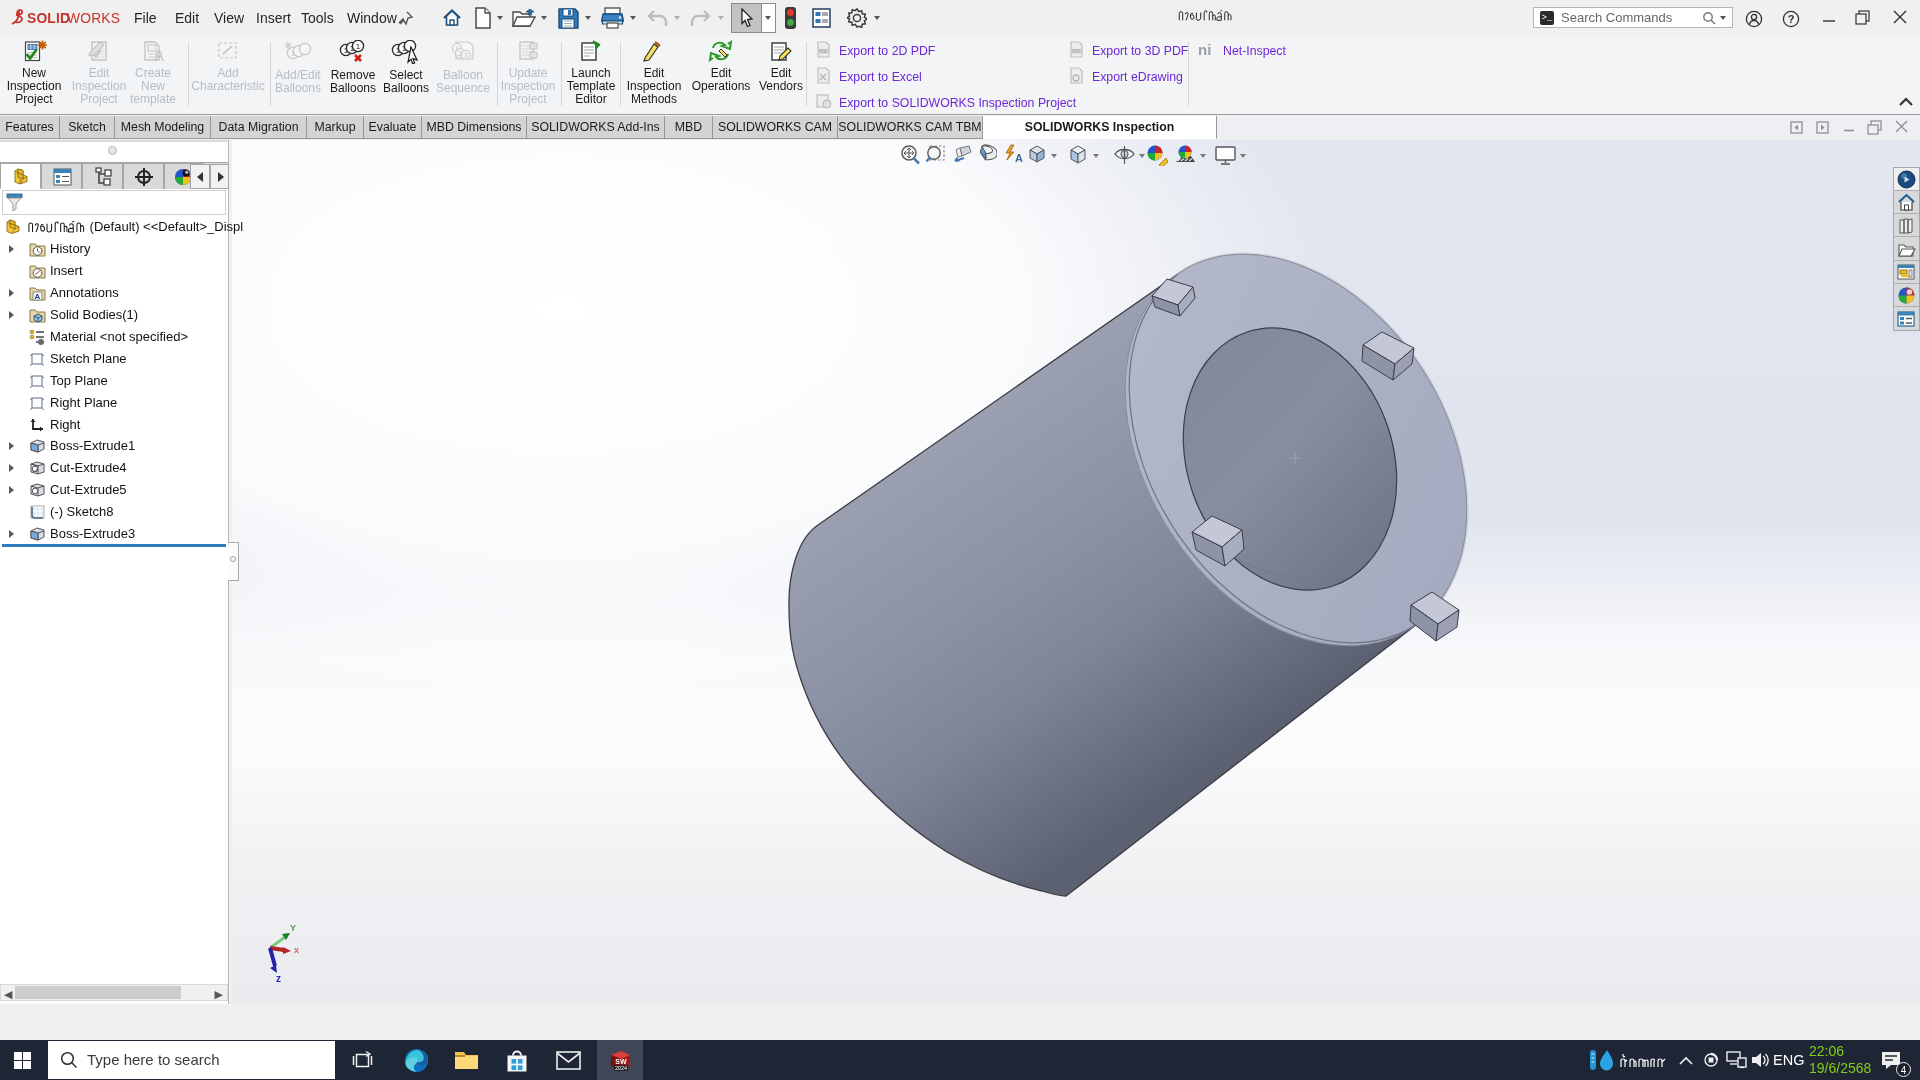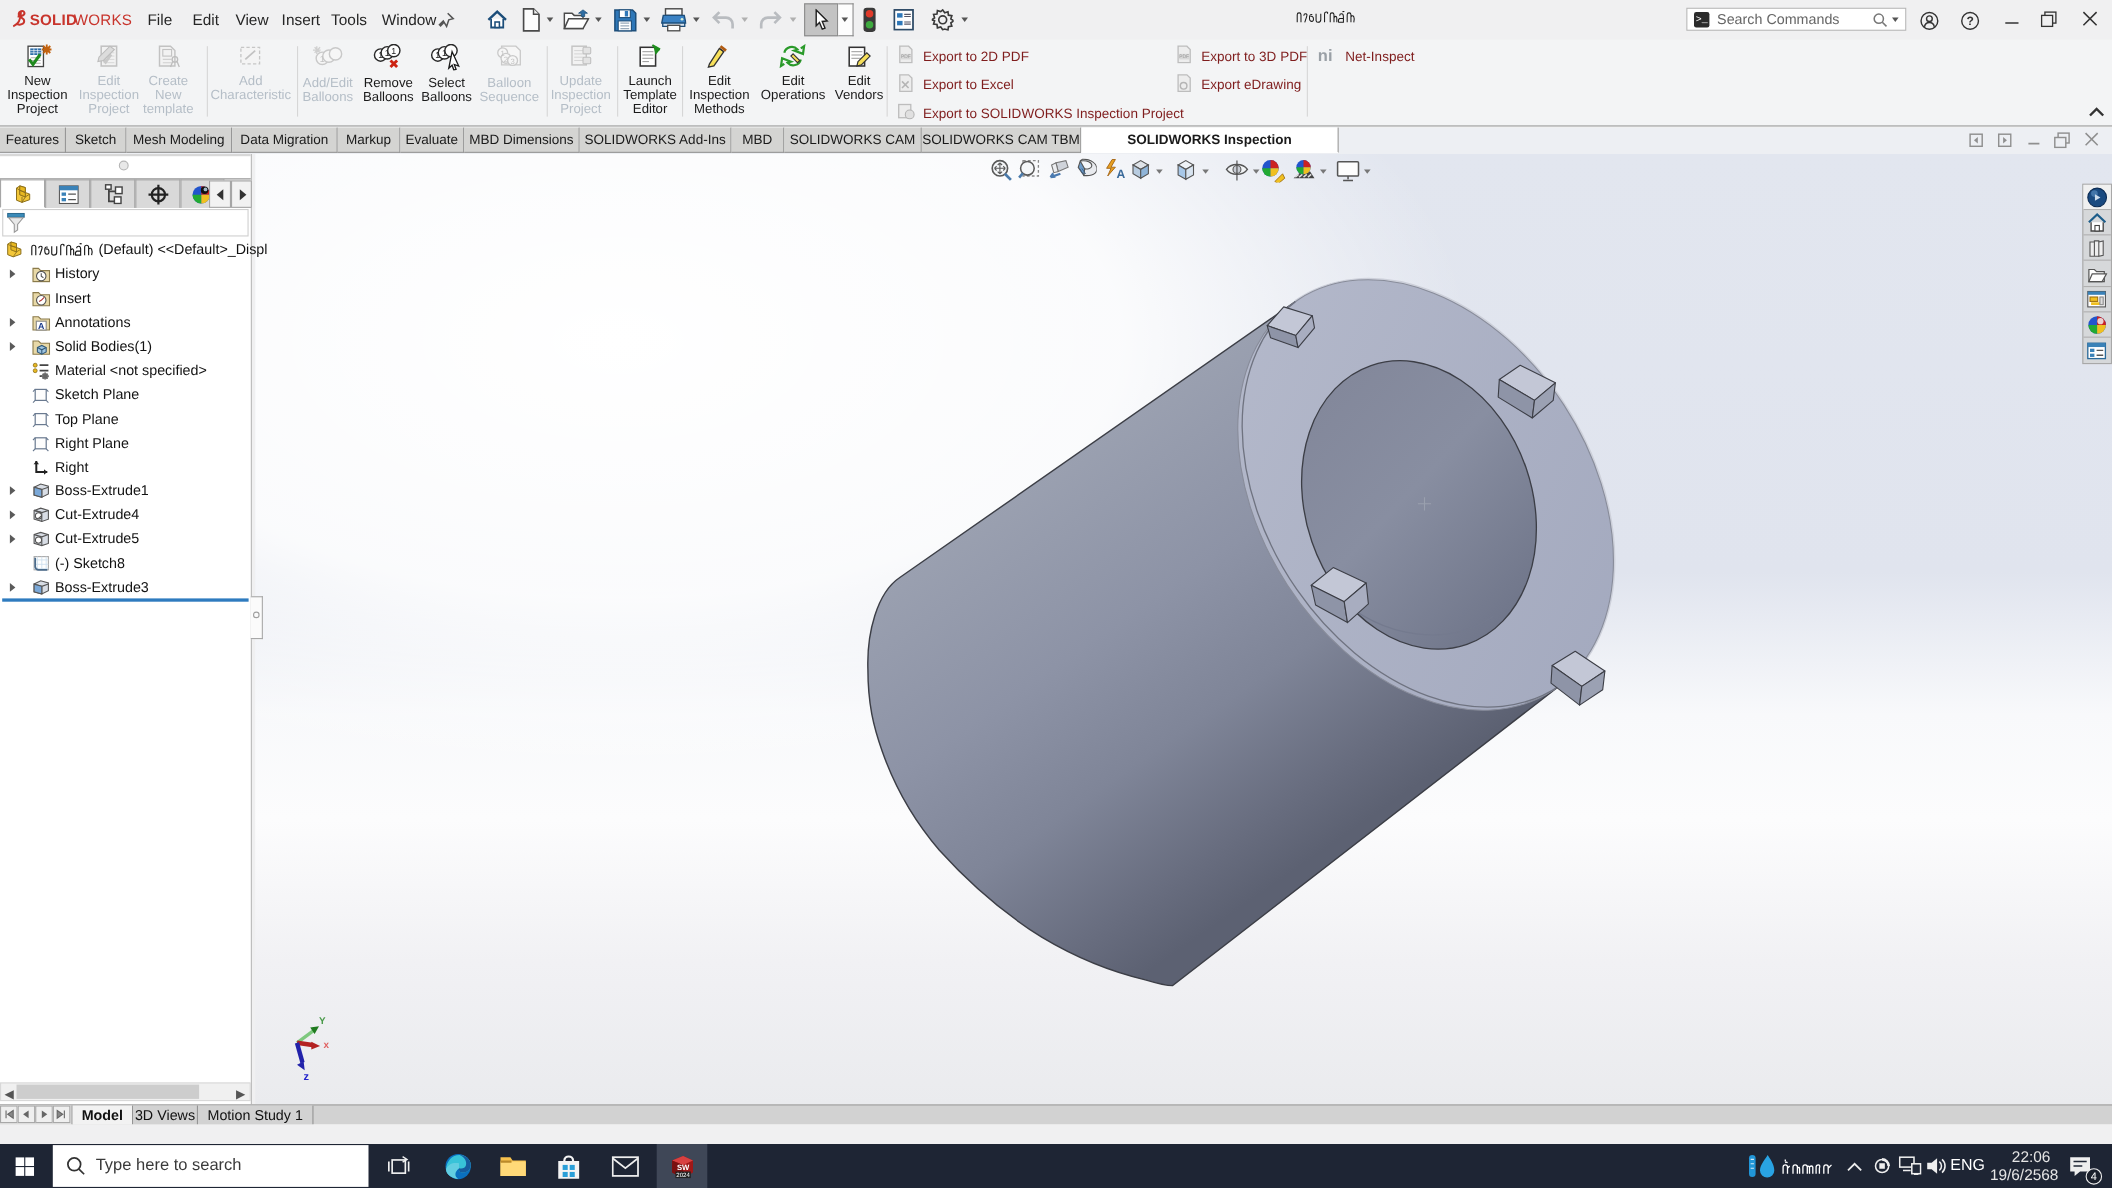--- a/index.html
+++ b/index.html
@@ -14,21 +14,21 @@
 #searchbox .sicon{position:absolute;left:6px;top:3px;width:14px;height:14px;background:#2b2b2b;border-radius:2px;color:#fff;font-size:9px;line-height:14px;text-align:center;font-family:"Liberation Mono",monospace}
 #searchbox .stxt{position:absolute;left:27px;top:0;line-height:19px;font-size:13px;color:#666}
 .tbico{position:absolute;top:8px}
 .caret{position:absolute;top:16px;width:0;height:0;border-left:3.5px solid transparent;border-right:3.5px solid transparent;border-top:4px solid #555}
 
 #ribbon{position:absolute;left:0;top:36px;width:1920px;height:79px;background:#f3f4f5;border-bottom:1px solid #9b9b9b}
 .rbtn{position:absolute;top:4px;text-align:center;font-size:12px;color:#1a1a1a}
 .rbtn .lbl{margin-top:2px;line-height:13px}
 .rbtn.dis{color:#b5bec7}
 .rsep{position:absolute;top:6px;width:1px;height:64px;background:#d6d6d6}
-.rexp{position:absolute;height:17px;font-size:12.3px;color:#7f1d1d;line-height:17px;white-space:nowrap}
+.rexp{position:absolute;height:17px;font-size:12.3px;color:#6d28d9;line-height:17px;white-space:nowrap}
 .rexp svg{vertical-align:-3px;margin-right:7px}
 
 #tabrow{position:absolute;left:0;top:116px;width:1920px;height:24px;background:#edeff3}
 .dtab{position:absolute;top:0;height:23px;line-height:23px;text-align:center;font-size:12.3px;color:#1a1a1a;background:#d4d4d2;border-right:1px solid #979797;border-bottom:1px solid #979797;white-space:nowrap;overflow:hidden}
 .dtab.active{background:#fff;font-weight:bold;border-bottom:1px solid #fff}
 
 #lpanel{position:absolute;left:0;top:140px;width:229px;height:864px;background:#fff;border-right:1px solid #b7b7b7}
 .ptab{position:absolute;top:23px;height:26px;background:#d9d9d9;border:1px solid #a6a6a6;border-bottom:none}
 .treerow{position:absolute;left:0;height:22px;width:228px;font-size:13px;color:#121212;line-height:22px;white-space:nowrap}
 .treerow .exp{position:absolute;left:9px;top:7px;width:0;height:0;border-top:4px solid transparent;border-bottom:4px solid transparent;border-left:5px solid #5a5a5a}
@@ -791,39 +791,20 @@
     <div style="position:absolute;left:3px;top:3px;font-size:11px;color:#555">◀</div>
     <div style="position:absolute;left:14px;top:1px;width:166px;height:13px;background:#cdcdcd"></div>
     <div style="position:absolute;right:4px;top:3px;font-size:11px;color:#555">▶</div>
   </div>
 </div>
 
 <div style="position:absolute;left:228px;top:542px;width:11px;height:39px;background:#fbfbfb;border:1px solid #a8a8a8;border-left:none">
   <div style="position:absolute;left:2px;top:13px;width:6px;height:6px;border:1px solid #a0a0a0;border-radius:50%"></div>
 </div>
 
-<div id="bottomtabs">
-  <div style="position:absolute;left:0;top:0;width:66px;height:17px;background:#e0e0e0;border-right:1px solid #949494">
-    <div style="position:absolute;left:0;top:0;width:16px;height:16px;background:#efefef;border:1px solid #a8a8a8"></div>
-    <div style="position:absolute;left:16px;top:0;width:16px;height:16px;background:#efefef;border:1px solid #a8a8a8"></div>
-    <div style="position:absolute;left:32px;top:0;width:16px;height:16px;background:#efefef;border:1px solid #a8a8a8"></div>
-    <div style="position:absolute;left:48px;top:0;width:16px;height:16px;background:#efefef;border:1px solid #a8a8a8"></div>
-    <svg style="position:absolute;left:0;top:0" width="64" height="16" viewBox="0 0 64 16">
-          <g fill="#666">
-            <path d="M5.5 4.5 v7 M12 4.5 L7 8 l5 3.5 z" stroke="#666" stroke-width="1" fill="#888"></path>
-            <path d="M26 4.5 L21 8 l5 3.5 z"></path>
-            <path d="M38 4.5 L43 8 l-5 3.5 z"></path>
-            <path d="M52 4.5 L57 8 l-5 3.5 z M58.5 4.5 v7" stroke="#666" stroke-width="1" fill="#888"></path>
-          </g>
-        </svg>
-  </div>
-  <div class="btab active" style="left:66px;width:55px">Model</div>
-  <div class="btab" style="left:121px;width:59px">3D Views</div>
-  <div class="btab" style="left:180px;width:105px">Motion Study 1</div>
-</div>
 <div id="taskbar">
 
   <svg style="position:absolute;left:14px;top:12px" width="17" height="17" viewBox="0 0 17 17">
         <rect x="0" y="0" width="8" height="8" fill="#fff"></rect>
         <rect x="9" y="0" width="8" height="8" fill="#fff"></rect>
         <rect x="0" y="9" width="8" height="8" fill="#fff"></rect>
         <rect x="9" y="9" width="8" height="8" fill="#fff"></rect>
       </svg>
 
   <div style="position:absolute;left:48px;top:1px;width:287px;height:38px;background:#fff">
@@ -904,20 +885,20 @@
         <rect x="1" y="1" width="13" height="9" stroke="#eee" stroke-width="1.4" fill="none"></rect>
         <path d="M4 13 h7" stroke="#eee" stroke-width="1.4"></path>
         <rect x="12" y="7" width="8" height="9" fill="#212837" stroke="#eee" stroke-width="1.4"></rect>
         <path d="M14 16.5 h4" stroke="#eee" stroke-width="1.2"></path>
       </svg>
   <svg style="position:absolute;left:1750px;top:11px" width="19" height="18" viewBox="0 0 19 18">
         <path d="M2 6 v6 h4 l5 4 V2 L6 6 Z" fill="#eee"></path>
         <path d="M13 5 a5 5 0 0 1 0 8 M15.5 3 a8 8 0 0 1 0 12" stroke="#eee" stroke-width="1.4" fill="none"></path>
       </svg>
   <div style="position:absolute;left:1773px;top:0;height:40px;line-height:40px;font-size:14.5px;color:#fff">ENG</div>
-  <div style="position:absolute;left:1809px;top:3px;width:55px;text-align:right;font-size:14px;color:#e5e5e5;line-height:17px">22:06<br>19/6/2568</div>
+  <div style="position:absolute;left:1809px;top:3px;width:55px;text-align:left;font-size:14px;color:#84cc16;line-height:17px">22:06<br>19/6/2568</div>
   <svg style="position:absolute;left:1880px;top:10px" width="22" height="20" viewBox="0 0 22 20">
         <path d="M2 2 h18 v13 h-9 l-5 4 v-4 h-4 z" fill="#eee"></path>
         <path d="M5 6 h12 M5 10 h8" stroke="#212837" stroke-width="1.4"></path>
       </svg>
   <div style="position:absolute;left:1896px;top:22px;width:15px;height:15px;border-radius:50%;background:#1a1f2b;border:1px solid #eee;color:#fff;font-size:10px;line-height:15px;text-align:center">4</div>
 </div>
 
 </div>
 </body></html>

